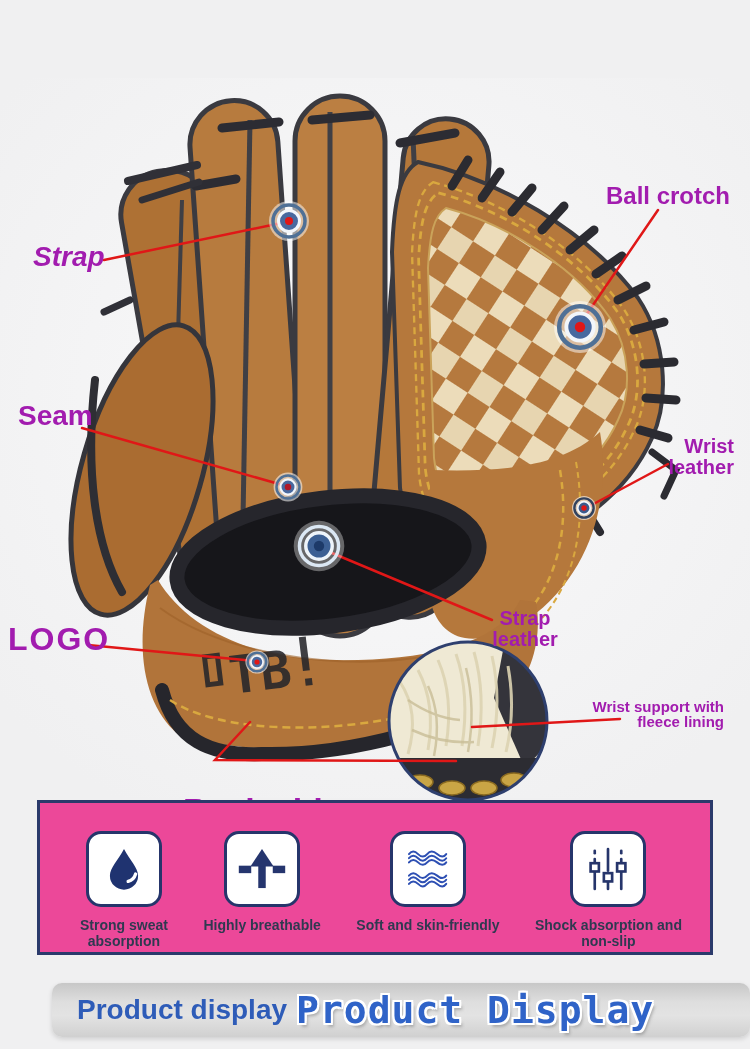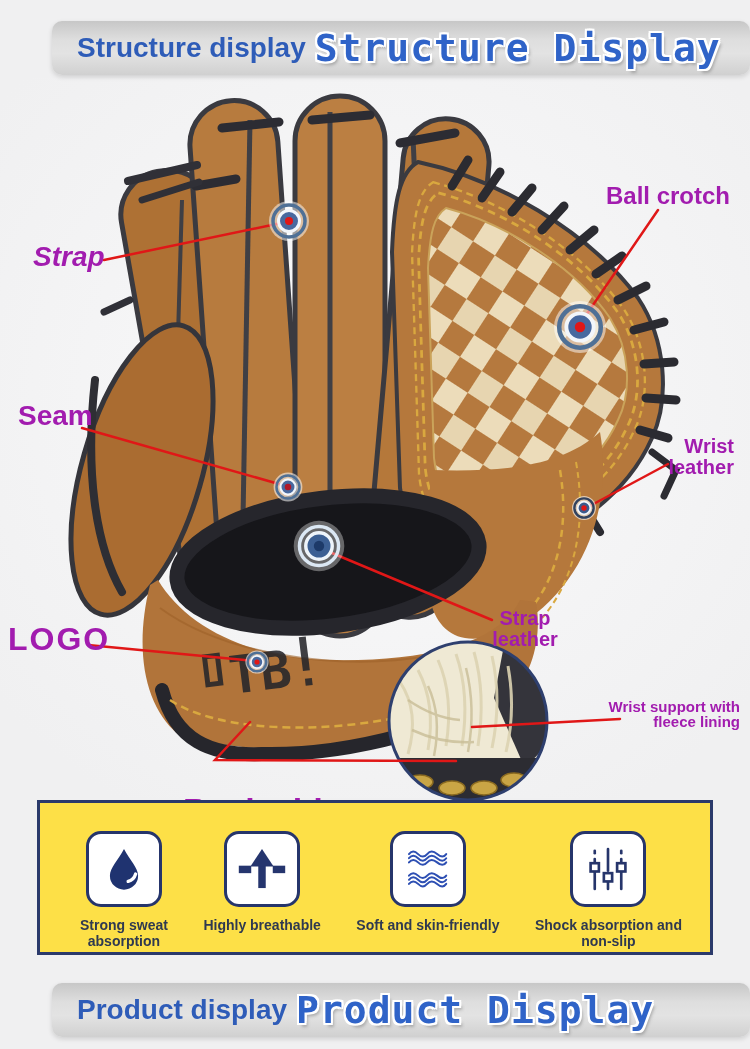--- a/index.html
+++ b/index.html
@@ -25,26 +25,26 @@
   .anno-svg{pointer-events:none;}
 
   
   .lbl{position:absolute;color:#a21caf;font-weight:bold;line-height:1.05;}
   #label-strap{left:33px;top:242px;font-size:28px;font-style:italic;}
   #label-ball-crotch{left:606px;top:183px;font-size:24px;}
   #label-seam{left:10px;top:401px;font-size:28px;margin-left:8px;}
   #label-with-leather{right:16px;top:436px;font-size:20px;text-align:right;}
   #label-logo{left:8px;top:623px;font-size:32px;letter-spacing:2px;}
   #label-inner-leather{left:470px;top:608px;width:110px;text-align:center;font-size:20px;}
-  #label-wrist{right:10px;top:699px;font-size:15px;text-align:right;line-height:1.0;}
+  #label-wrist{right:26px;top:699px;font-size:15px;text-align:right;line-height:1.0;}
   #label-back-side{left:183px;top:758px;font-size:34px;margin-top:35px;}
 
   
   .features{position:absolute;left:37px;top:800px;width:676px;height:155px;
-    background:#fde047;border:3px solid #2b3a6b;box-sizing:border-box;
+    background:#ec4899;border:3px solid #2b3a6b;box-sizing:border-box;
     display:flex;align-items:flex-start;justify-content:space-between;
     padding:28px 28px 0 40px;}
   .feature-col{display:flex;flex-direction:column;align-items:center;}
   .feature-icon-box{width:70px;height:70px;border:3px solid #26356b;border-radius:15px;
     display:flex;align-items:center;justify-content:center;background:#fff;}
   .feature-caption{margin-top:11px;font-size:14px;font-weight:bold;color:#2f3950;
     text-align:center;line-height:1.12;}
 </style>
 </head>
 <body>
@@ -215,24 +215,20 @@
         <circle r="4.5" fill="#1d3a69"></circle>
     </g>
     <g transform="translate(257,662) scale(0.58)">
       <circle r="20" fill="#ffffff" opacity="0.6"></circle>
         <circle r="16" fill="none" stroke="#4f7096" stroke-width="4"></circle>
       <circle r="10.5" fill="#48699f" stroke="#f2f6fb" stroke-width="3"></circle>
         <circle r="4.5" fill="#e01717"></circle>
     </g>
   </svg>
 
-  <div class="banner banner-top">
-    <span class="banner-small">Structure display</span>
-    <span class="banner-large">Structure Display</span>
-  </div>
 
   <div class="lbl" id="label-strap">Strap</div>
   <div class="lbl" id="label-ball-crotch">Ball crotch</div>
   <div class="lbl" id="label-seam">Seam</div>
   <div class="lbl" id="label-with-leather">
     <div>Wrist</div>
     <div>leather</div>
   </div>
   <div class="lbl" id="label-logo">LOGO</div>
   <div class="lbl" id="label-inner-leather">

